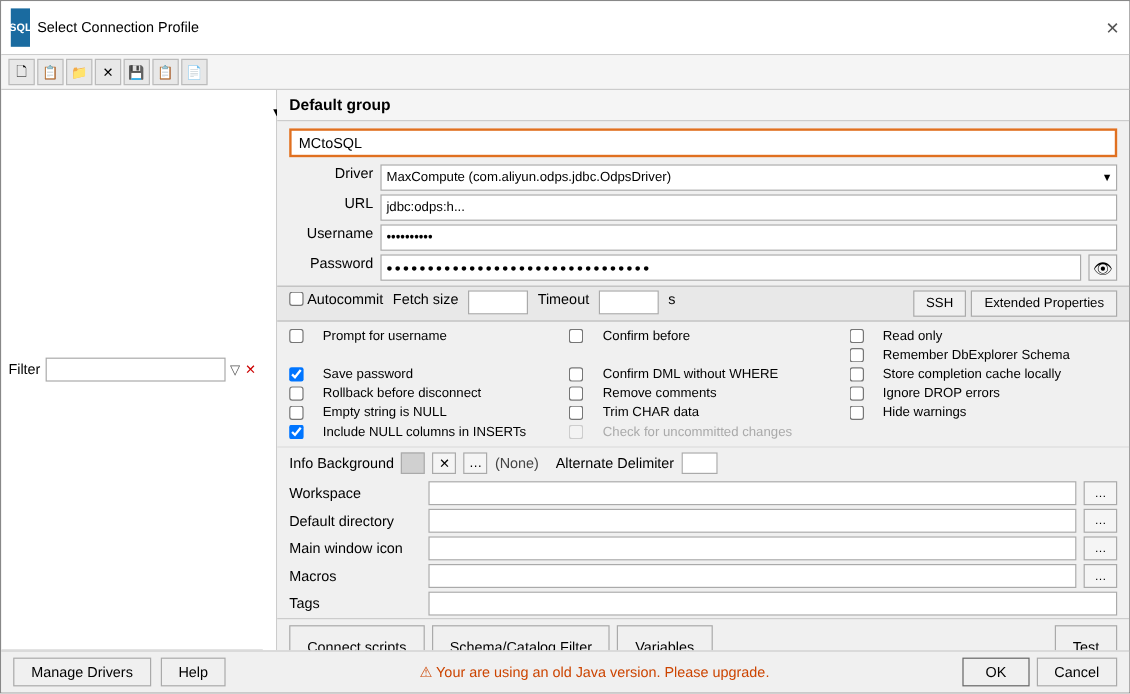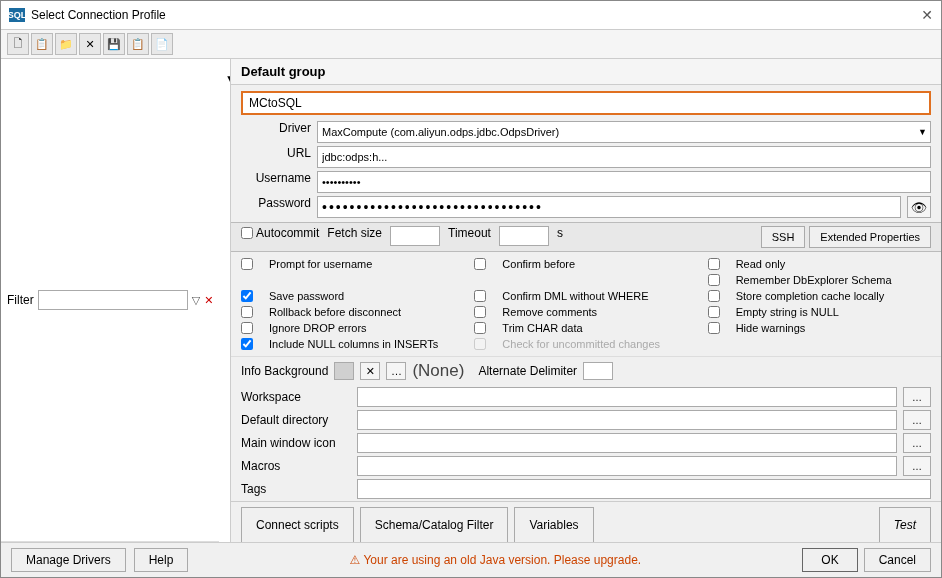--- a/index.html
+++ b/index.html
@@ -2,21 +2,21 @@
 <html><head>
   <meta charset="utf-8">
   <style>
     * { box-sizing: border-box; margin: 0; padding: 0; }
     body { font-family: 'Segoe UI', Tahoma, Arial, sans-serif; font-size: 12px; background: #f0f0f0; color: #000; }
 
     .window { width: 942px; height: 578px; background: #f0f0f0; border: 1px solid #888; display: flex; flex-direction: column; }
 
     .title-bar { background: #fff; padding: 6px 8px; display: flex; align-items: center; justify-content: space-between; border-bottom: 1px solid #ccc; }
     .title-bar-left { display: flex; align-items: center; gap: 6px; }
-    .title-icon { width: 16px; height: 14px; background: #1a6ba0; display: flex; align-items: center; justify-content: center; color: #fff; font-size: 9px; font-weight: bold; }
+    .title-icon { width: 16px; height: 32px; background: #1a6ba0; display: flex; align-items: center; justify-content: center; color: #fff; font-size: 9px; font-weight: bold; }
     .title-text { font-size: 12px; font-weight: normal; }
     .title-close { cursor: pointer; font-size: 14px; color: #555; background: none; border: none; }
 
     .toolbar { background: #f5f5f5; padding: 3px 6px; display: flex; align-items: center; gap: 2px; border-bottom: 1px solid #ccc; }
     .toolbar-btn { width: 22px; height: 22px; background: #e8e8e8; border: 1px solid #bbb; cursor: pointer; display: flex; align-items: center; justify-content: center; font-size: 11px; }
 
     .main-area { display: flex; flex: 1; overflow: hidden; }
 
     
     .left-panel { width: 230px; background: #fff; border-right: 1px solid #ccc; display: flex; flex-direction: row; }
@@ -65,21 +65,21 @@
     .checkboxes-area { padding: 6px 10px; display: grid; grid-template-columns: 1fr 1fr 1fr; gap: 4px 10px; }
     .check-item { display: flex; align-items: center; gap: 16px; font-size: 11px; }
     .check-item input[type=checkbox] { width: 12px; height: 12px; flex-shrink: 0; }
 
     
     .info-row { padding: 4px 10px; display: flex; align-items: center; gap: 6px; border-top: 1px solid #ddd; }
     .info-label { font-size: 12px; }
     .info-color-box { width: 20px; height: 18px; border: 1px solid #aaa; background: #d0d0d0; }
     .info-x-btn { width: 20px; height: 18px; border: 1px solid #aaa; background: #f5f5f5; font-size: 11px; cursor: pointer; display: flex; align-items: center; justify-content: center; }
     .info-dots-btn { width: 20px; height: 18px; border: 1px solid #aaa; background: #f5f5f5; font-size: 11px; cursor: pointer; display: flex; align-items: center; justify-content: center; }
-    .info-none { font-size: 17px; color: #444; }
+    .info-none { font-size: 12px; color: #444; }
     .alt-delim-label { font-size: 12px; margin-left: 8px; }
     .alt-delim-input { width: 30px; height: 18px; border: 1px solid #aaa; background: #fff; }
 
     
     .field-rows { padding: 2px 10px; display: flex; flex-direction: column; gap: 3px; }
     .field-row { display: flex; align-items: center; gap: 6px; }
     .field-row-label { width: 110px; font-size: 12px; flex-shrink: 0; }
     .field-row-input { flex: 1; height: 20px; border: 1px solid #aaa; background: #fff; }
     .field-row-btn { width: 28px; height: 20px; border: 1px solid #aaa; background: #f5f5f5; font-size: 10px; cursor: pointer; display: flex; align-items: center; justify-content: center; flex-shrink: 0; }
 
@@ -225,25 +225,25 @@
         <div class="check-item">
           <input type="checkbox" style="">
           <span>Rollback before disconnect</span>
         </div>
         <div class="check-item">
           <input type="checkbox" style="">
           <span>Remove comments</span>
         </div>
         <div class="check-item">
           <input type="checkbox" style="">
+          <span>Ignore DROP errors</span>
+        </div>
+        <div class="check-item">
+          <input type="checkbox" style="">
           <span>Empty string is NULL</span>
-        </div>
-        <div class="check-item">
-          <input type="checkbox" style="">
-          <span>Ignore DROP errors</span>
         </div>
         <div class="check-item">
           <input type="checkbox" style="">
           <span>Trim CHAR data</span>
         </div>
         <div class="check-item">
           <input type="checkbox" style="">
           <span>Hide warnings</span>
         </div>
         <div class="check-item">
@@ -290,21 +290,21 @@
         <div class="field-row">
           <span class="field-row-label">Tags</span>
           <input class="field-row-input" type="text" style="">
         </div>
       </div>
 
       <div class="bottom-buttons">
         <button class="bottom-btn">Connect scripts</button>
         <button class="bottom-btn">Schema/Catalog Filter</button>
         <button class="bottom-btn">Variables</button>
-        <button class="bottom-btn" style="margin-left:auto;font-style:italic;">Test</button>
+        <button class="bottom-btn" style="margin-left:auto;">Test</button>
       </div>
     </div>
   </div>
 
   <div class="footer">
     <div class="footer-left">
       <button class="footer-btn">Manage Drivers</button>
       <button class="footer-btn">Help</button>
     </div>
     <div class="footer-center">

